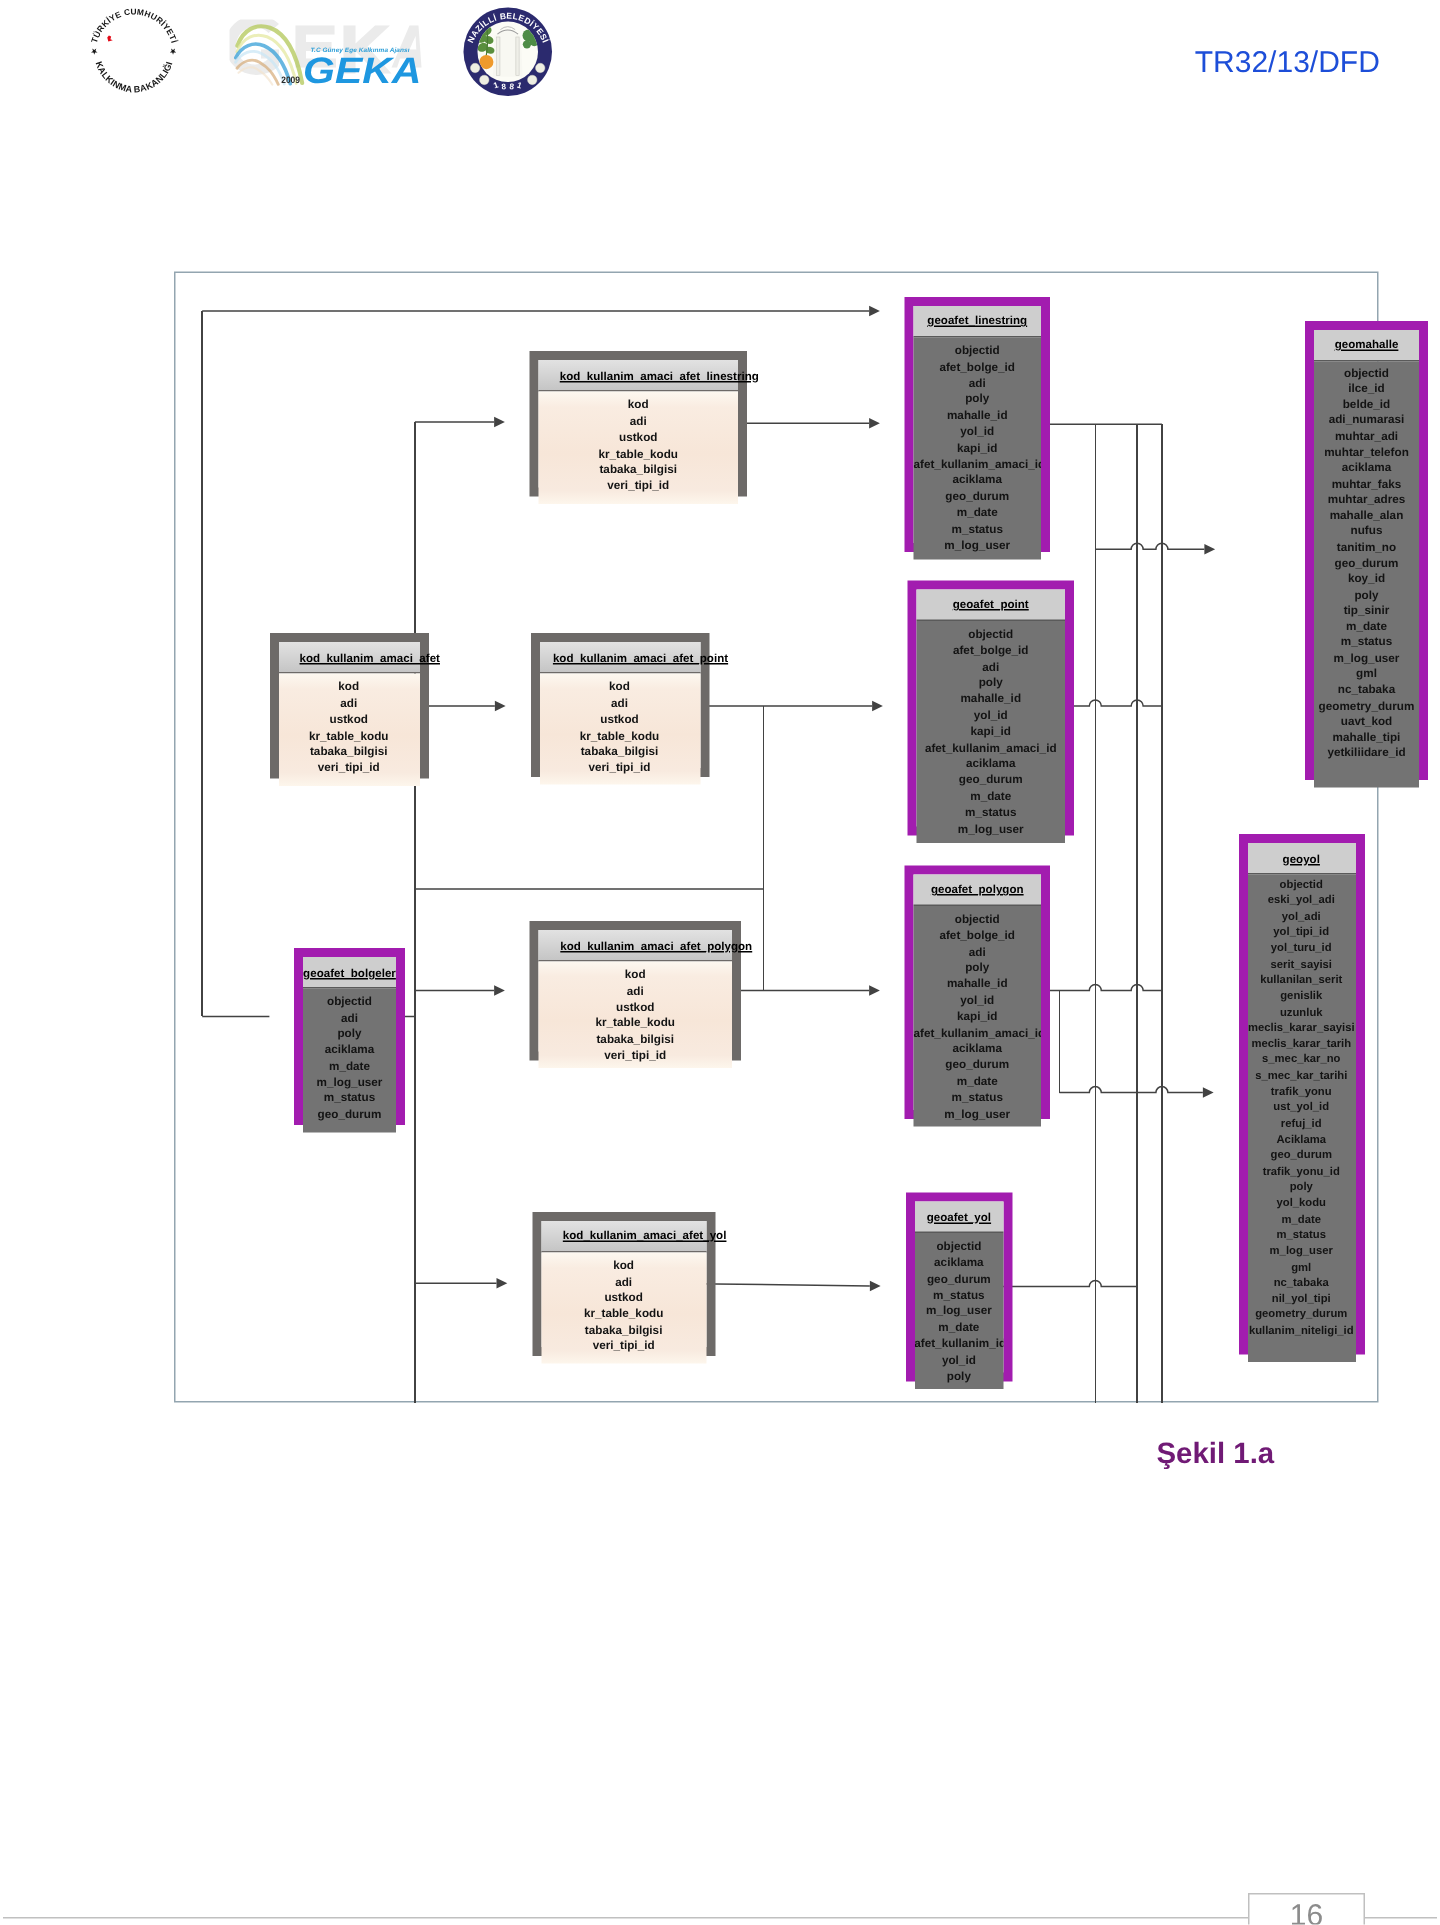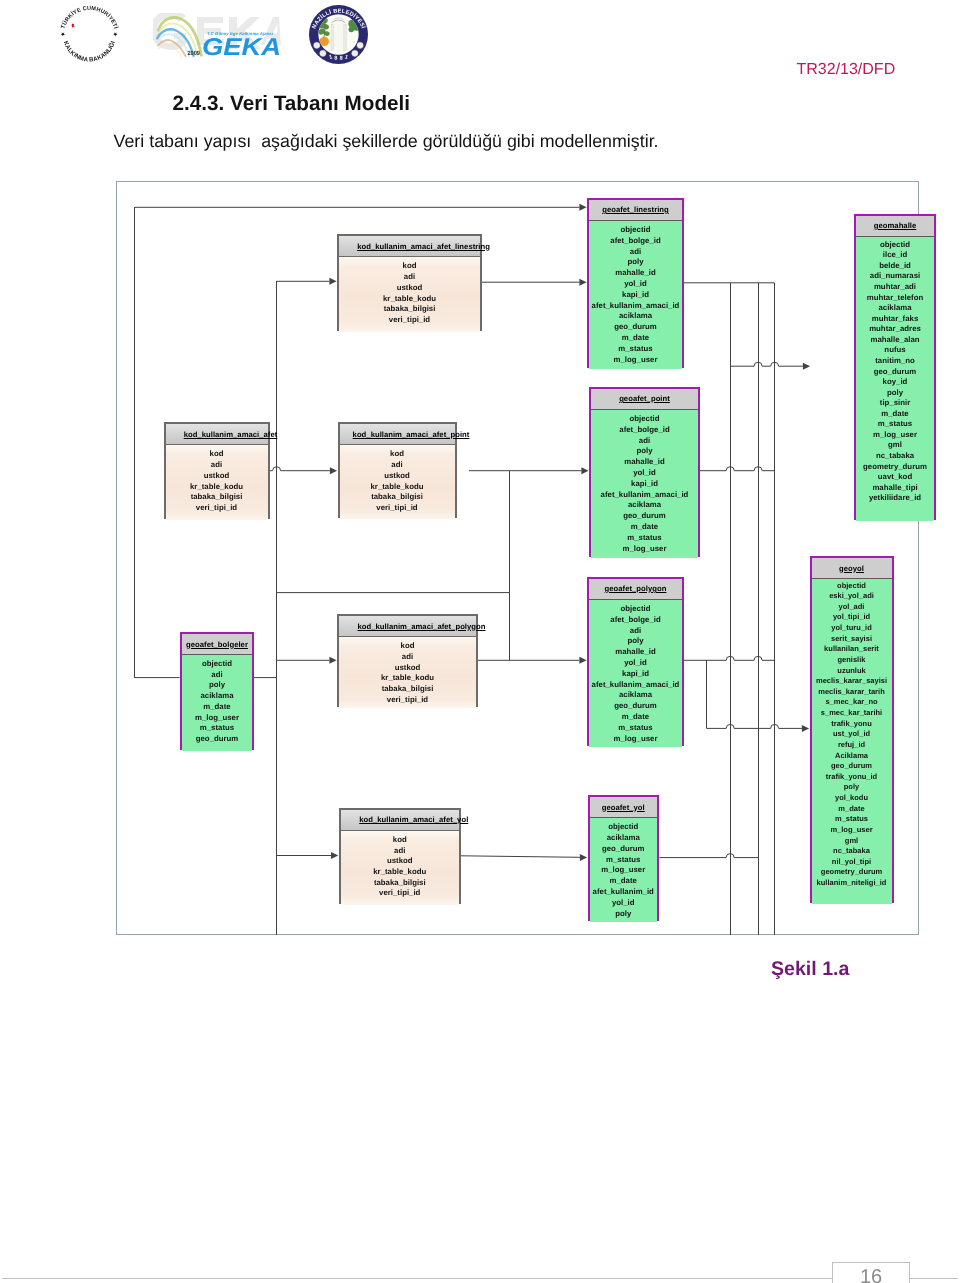--- a/index.html
+++ b/index.html
@@ -4,22 +4,22 @@
 <style>
   html,body{margin:0;padding:0;background:#fff;}
   body{width:960px;height:1283px;position:relative;overflow:hidden;
        font-family:"Liberation Sans",sans-serif;-webkit-font-smoothing:antialiased;text-rendering:geometricPrecision;}
   .page{position:absolute;left:0;top:0;width:960px;height:1283px;}
 
   
   #logo-kalkinma{position:absolute;left:57.5px;top:3px;width:62px;height:62px;}
   #logo-geka{position:absolute;left:153px;top:13px;width:130px;height:52px;}
   #logo-nazilli{position:absolute;left:308px;top:3.8px;width:61px;height:61px;}
-  #doc-code{position:absolute;left:796.5px;top:61px;font-size:16px;font-weight:400;
-            color:#be185d;letter-spacing:0px;white-space:nowrap;}
+  #doc-code{position:absolute;left:796.5px;top:31px;font-size:20px;font-weight:400;
+            color:#1d4ed8;letter-spacing:0px;white-space:nowrap;}
 
   
   #section-heading{position:absolute;left:172.5px;top:92px;font-size:20.7px;font-weight:700;
                    color:#131313;white-space:nowrap;}
   #section-intro{position:absolute;left:113.5px;top:130.5px;font-size:17.83px;color:#131313;white-space:pre;}
 
   
   #figure-frame{position:absolute;left:116px;top:181px;width:803px;height:754px;
                 border:1px solid #93a5b0;box-sizing:border-box;background:#fff;}
   #fig-caption{position:absolute;left:771px;top:958px;font-size:19.6px;font-weight:700;color:#701a75;}
@@ -28,33 +28,33 @@
   #footer-rule{position:absolute;left:2px;top:1278px;width:956px;height:0;
                border-top:1px solid #c0c0c0;}
   #page-num-box{position:absolute;left:832px;top:1262px;width:78px;height:22px;
                 border:1px solid #c0c0c0;border-bottom:0;box-sizing:border-box;background:#fff;}
   #page-num{position:absolute;left:832px;top:1266px;width:78px;text-align:center;
             font-size:20px;color:#8c8c8c;}
 
   
   #diagram{position:absolute;left:0;top:0;width:960px;height:1283px;}
   #links{position:absolute;left:0;top:0;width:960px;height:1283px;overflow:visible;}
-  .tbl{position:absolute;box-sizing:border-box;border:2px solid #a21caf;}
+  .tbl{position:absolute;box-sizing:border-box;border:6px solid #a21caf;margin-left:16px;}
   .tbl .hdr{box-sizing:border-box;height:21px;border-bottom:1px solid #5a5a5a;
             text-align:center;font-weight:700;font-size:7.7px;color:#000;
             display:flex;align-items:center;justify-content:center;letter-spacing:0.02px;}
   .tbl .hdr u{text-decoration:underline;white-space:nowrap;text-underline-offset:1px;}
   .tbl .body{box-sizing:border-box;text-align:center;font-weight:700;font-size:7.8px;
              color:#131313;line-height:10.84px;padding-top:3.2px;overflow:hidden;
              letter-spacing:0.01px;}
   .tbl.peach{border-color:#6d6a68;}
   .tbl.peach>.hdr{background:linear-gradient(to bottom,#e2e2e2,#c5c5c5);border-color:#6d6a68;padding-left:28px;}
   .tbl.peach>.body{background:linear-gradient(to bottom,#fdf8f0 0%,#f9ece1 14%,#f7e6d8 55%,#f8eadf 88%,#fdf6ec 100%);}
   .tbl.white>.hdr{background:#cecece;}
-  .tbl.white>.body{background:#86efac;}
+  .tbl.white>.body{background:#737373;}
 </style>
 </head>
 <body>
 
 <div class="page">
 
   <div>
 
     <svg id="logo-kalkinma" viewBox="0 0 62 62">
       <defs>
@@ -166,22 +166,20 @@
         <circle cx="8.9" cy="42.0" r="3.2"></circle>
           <circle cx="15.1" cy="50.1" r="3.2"></circle>
         <circle cx="47.6" cy="50.1" r="3.2"></circle>
           <circle cx="53.0" cy="42.0" r="3.2"></circle>
       </g>
     </svg>
 
     <div id="doc-code">TR32/13/DFD</div>
   </div>
 
-  <div id="section-heading">2.4.3. Veri Tabanı Modeli</div>
-  <div id="section-intro">Veri tabanı yapısı  aşağıdaki şekillerde görüldüğü gibi modellenmiştir.</div>
 
   <div id="figure-frame"></div>
   <div id="diagram">
     <svg id="links" viewBox="0 0 960 1283" xmlns="http://www.w3.org/2000/svg">
         <line x1="134.8" y1="207.3" x2="134.8" y2="677.6" stroke="#424242" stroke-width="1" shape-rendering="crispEdges"></line>
         <line x1="276.6" y1="281.3" x2="276.6" y2="935" stroke="#424242" stroke-width="1" shape-rendering="crispEdges"></line>
         <line x1="509" y1="470.7" x2="509" y2="660.3" stroke="#424242" stroke-width="1" shape-rendering="crispEdges"></line>
         <line x1="706.3" y1="660.3" x2="706.3" y2="728.4" stroke="#424242" stroke-width="1" shape-rendering="crispEdges"></line>
         <line x1="730.2" y1="282.8" x2="730.2" y2="935" stroke="#424242" stroke-width="1" shape-rendering="crispEdges"></line>
         <line x1="758.1" y1="282.8" x2="758.1" y2="935" stroke="#424242" stroke-width="1" shape-rendering="crispEdges"></line>

